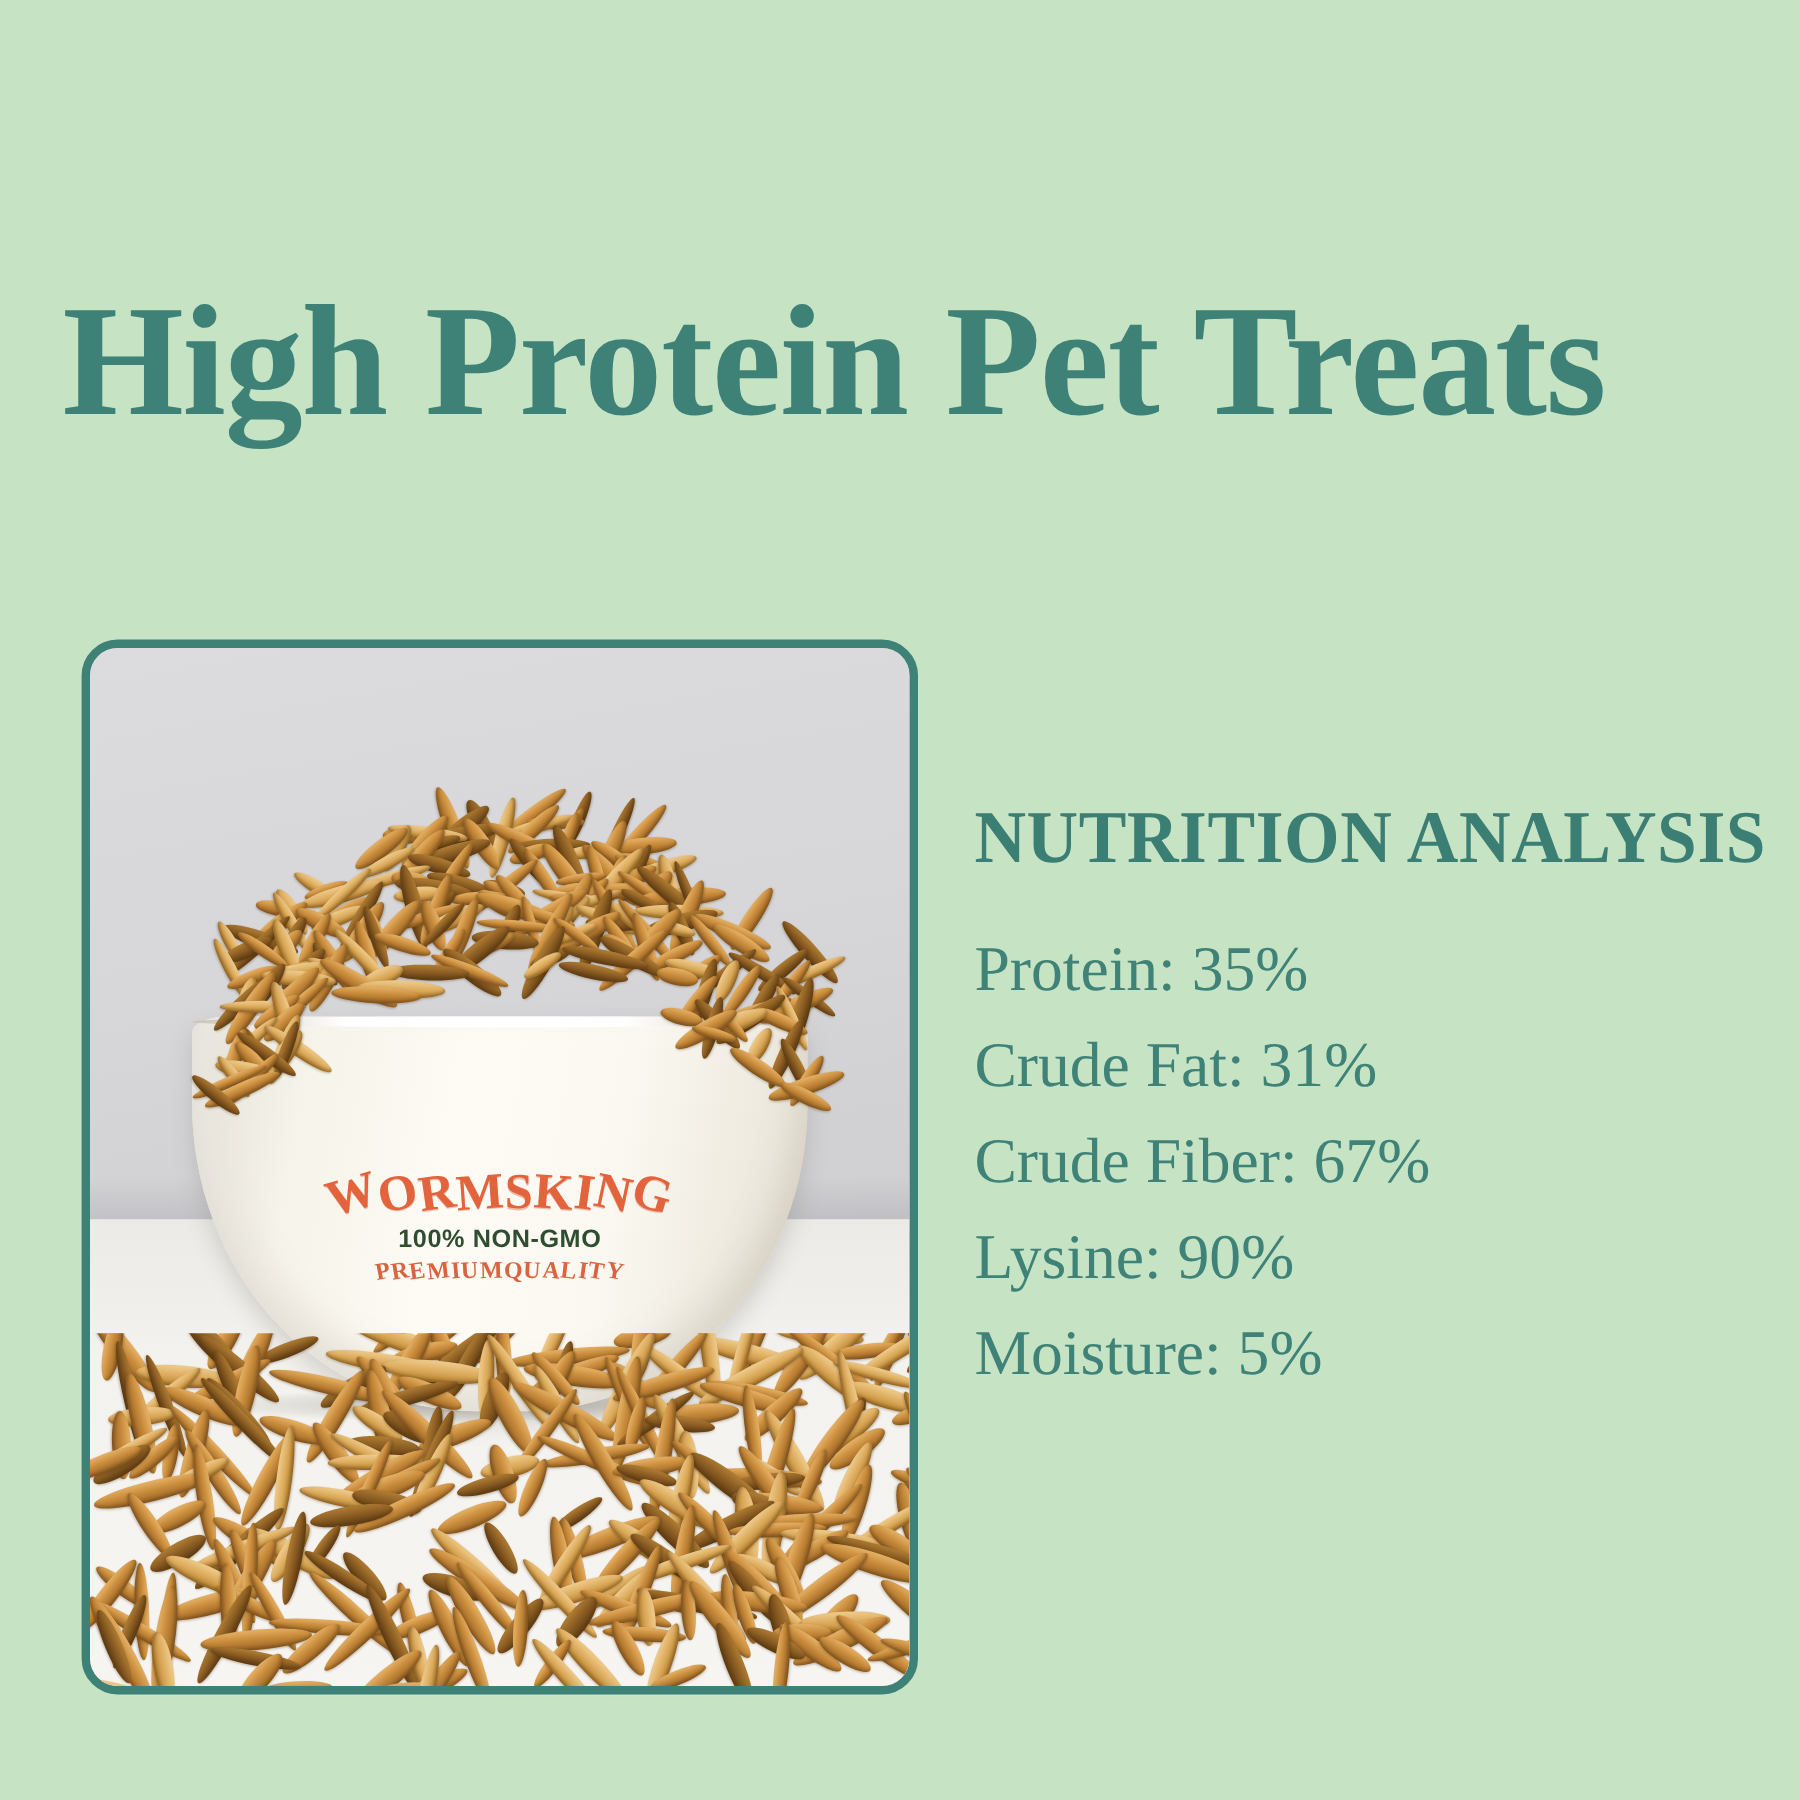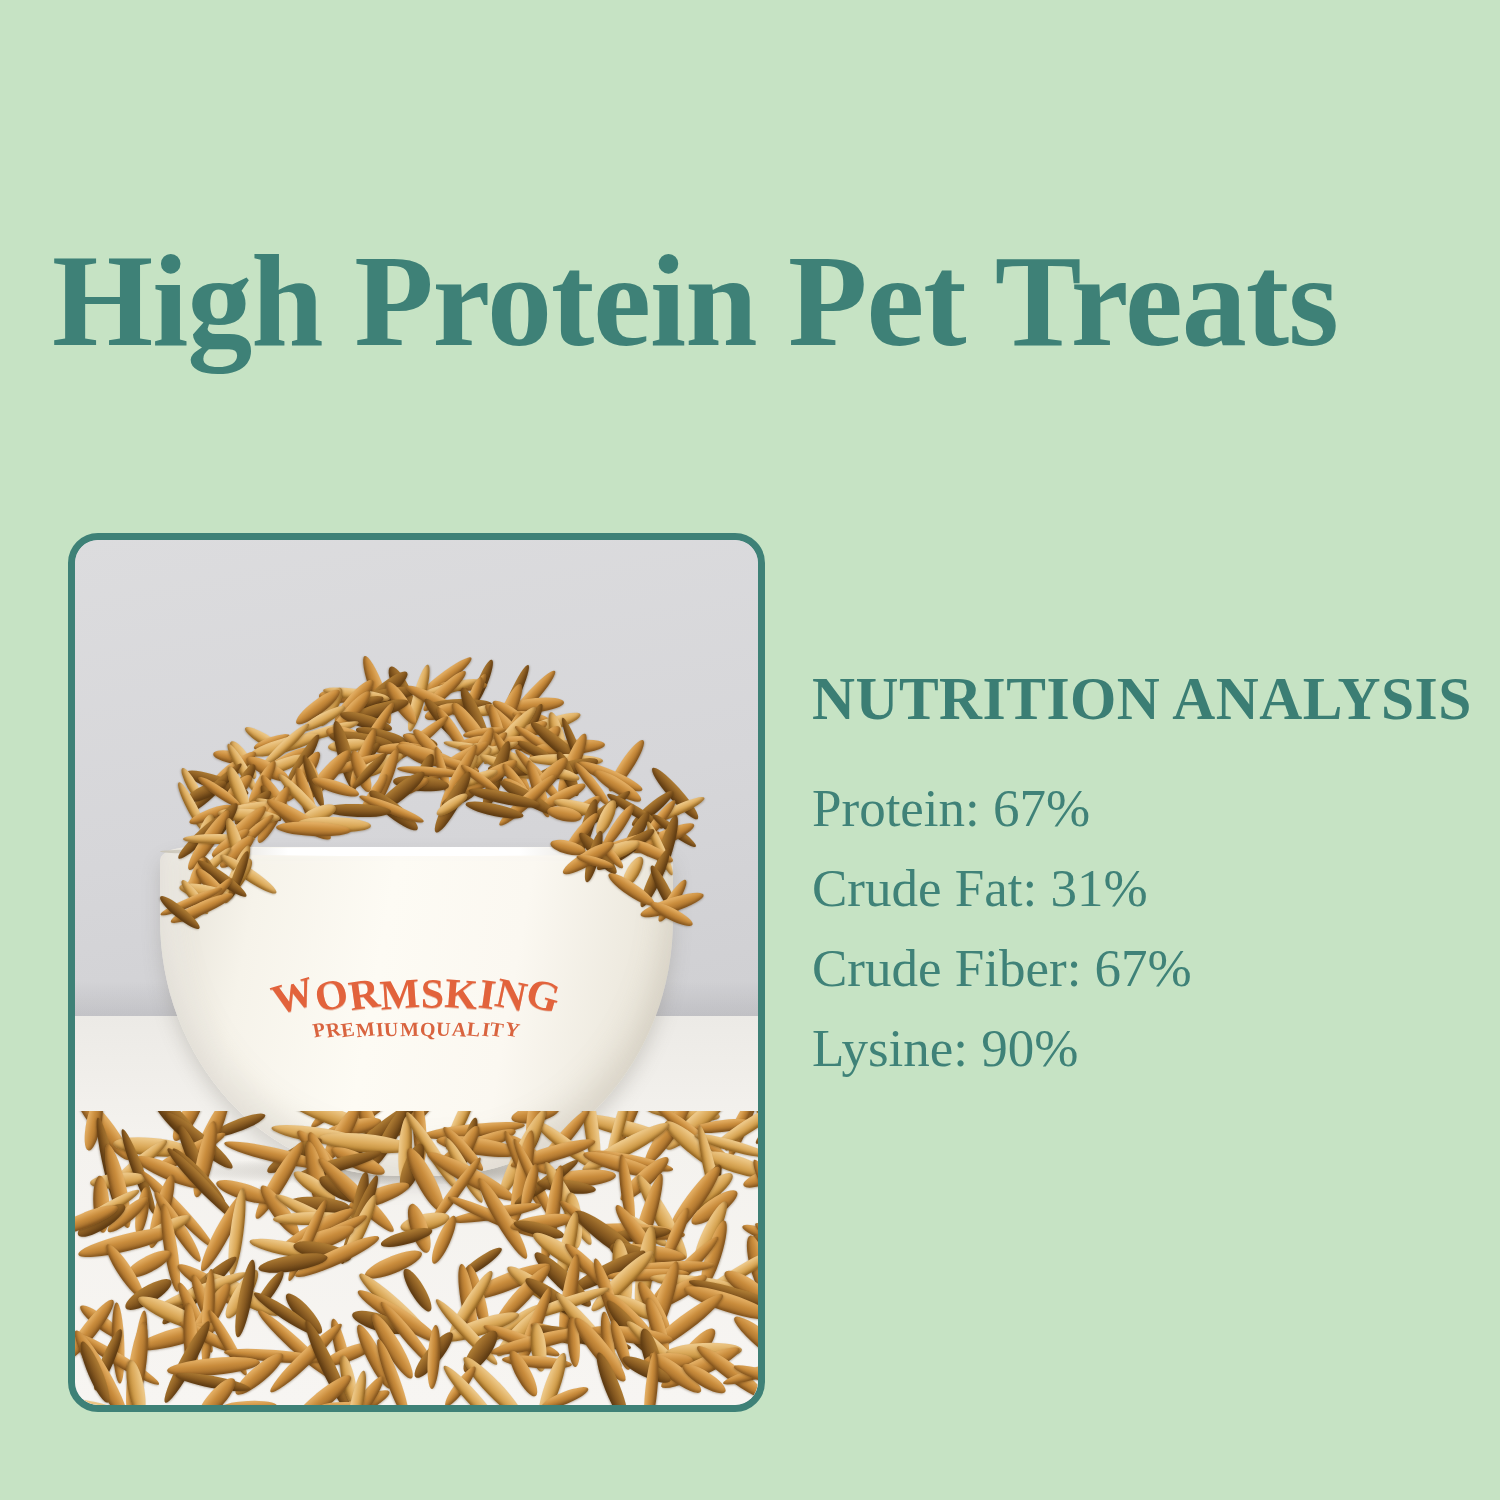--- a/index.html
+++ b/index.html
@@ -450,20 +450,21 @@
         </div>
 
       <div id="bowl-shadow-base"></div>
 
       <div id="bowl">
         <div id="bowl-rim"></div>
       </div>
 
       <div id="brand-wrap">
         <div id="brand-name"><span style="transform: translateY(1.32px) rotate(-16deg);">W</span><span style="transform: translateY(0.74px) rotate(-12deg);">O</span><span style="transform: translateY(0.33px) rotate(-8deg);">R</span><span style="transform: translateY(0.08px) rotate(-4deg);">M</span><span style="transform: translateY(0px) rotate(0deg);">S</span><span style="transform: translateY(0.08px) rotate(4deg);">K</span><span style="transform: translateY(0.33px) rotate(8deg);">I</span><span style="transform: translateY(0.74px) rotate(12deg);">N</span><span style="transform: translateY(1.32px) rotate(16deg);">G</span></div>
+        <div id="brand-sub1">100% NON-GMO</div>
         <div id="brand-sub2"><span style="transform: translateY(0.44px) rotate(-11deg);">P</span><span style="transform: translateY(0.32px) rotate(-9.43deg);">R</span><span style="transform: translateY(0.23px) rotate(-7.86deg);">E</span><span style="transform: translateY(0.14px) rotate(-6.29deg);">M</span><span style="transform: translateY(0.08px) rotate(-4.71deg);">I</span><span style="transform: translateY(0.04px) rotate(-3.14deg);">U</span><span style="transform: translateY(0.01px) rotate(-1.57deg);">M</span><span style="transform: translateY(0px) rotate(0deg);"> </span><span style="transform: translateY(0.01px) rotate(1.57deg);">Q</span><span style="transform: translateY(0.04px) rotate(3.14deg);">U</span><span style="transform: translateY(0.08px) rotate(4.71deg);">A</span><span style="transform: translateY(0.14px) rotate(6.29deg);">L</span><span style="transform: translateY(0.23px) rotate(7.86deg);">I</span><span style="transform: translateY(0.32px) rotate(9.43deg);">T</span><span style="transform: translateY(0.44px) rotate(11deg);">Y</span></div>
       </div>
 
       <div id="scatter">
           <div class="worm" style="left: 80.9776%; top: 70.6689%; width: 59.1768px; height: 13.5821px; transform: rotate(71.2709deg); z-index: 81;"></div>
           <div class="worm" style="left: 69.7348%; top: 38.1365%; width: 88.3038px; height: 11.587px; transform: rotate(38.7333deg); z-index: 48;"></div>
           <div class="worm dark" style="left: 67.154%; top: 74.9261%; width: 98.1879px; height: 12.5692px; transform: rotate(12.1425deg); z-index: 85;"></div>
           <div class="worm light" style="left: 31.5186%; top: 23.2523%; width: 48.5879px; height: 14.2146px; transform: rotate(33.5155deg); z-index: 33;"></div>
           <div class="worm dark" style="left: 44.635%; top: 40.9902%; width: 53.2231px; height: 12.5731px; transform: rotate(-15.1858deg); z-index: 51;"></div>
           <div class="worm" style="left: 47.8616%; top: 81.4821%; width: 63.7923px; height: 12.1917px; transform: rotate(-86.3291deg); z-index: 91;"></div>
@@ -757,19 +758,20 @@
           <div class="worm" style="left: 82.57%; top: 69.2493%; width: 92.5352px; height: 15.7276px; transform: rotate(-36.9325deg); z-index: 79;"></div>
           <div class="worm dark" style="left: 78.1748%; top: 45.6851%; width: 46.7177px; height: 17.7042px; transform: rotate(18.3862deg); z-index: 56;"></div>
           <div class="worm" style="left: 54.838%; top: 32.8146%; width: 91.8812px; height: 11.8895px; transform: rotate(-9.88707deg); z-index: 43;"></div>
         </div>
     </div>
   </div>
 
   <h2 id="nutrition-heading">NUTRITION ANALYSIS</h2>
 
   <div id="nutrition-list">
-      <div class="nutrition-row">Protein: 67%</div>
+      <div class="nutrition-row">Protein: 35%</div>
       <div class="nutrition-row">Crude Fat: 31%</div>
       <div class="nutrition-row">Crude Fiber: 67%</div>
       <div class="nutrition-row">Lysine: 90%</div>
+      <div class="nutrition-row">Moisture: 5%</div>
     </div>
 
 </div>
 
 </body></html>

